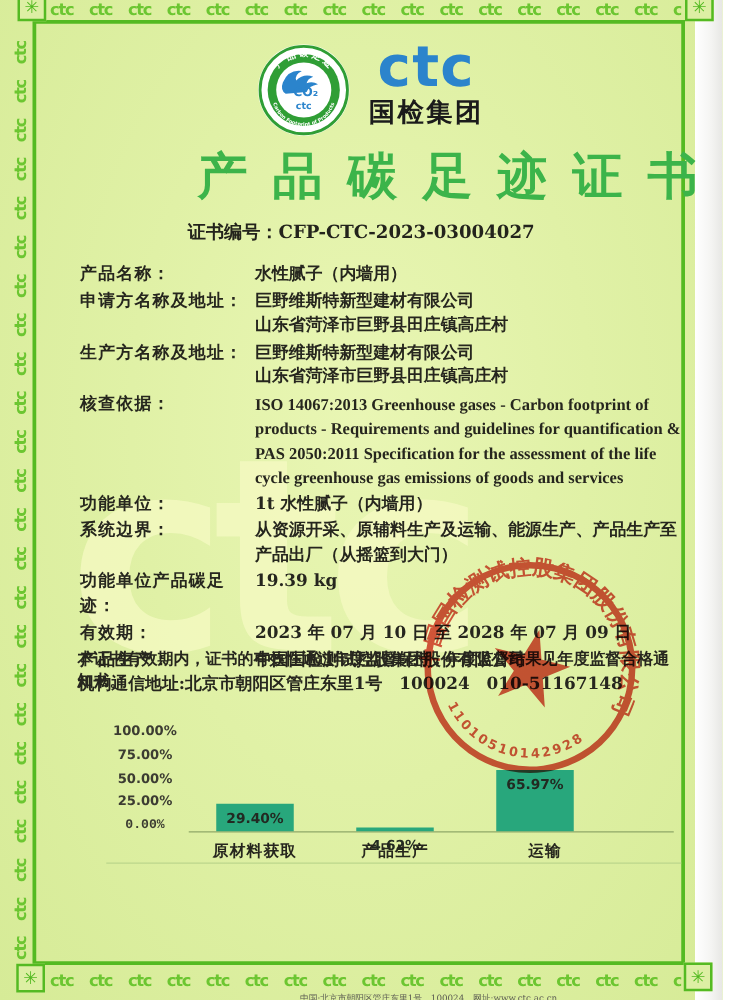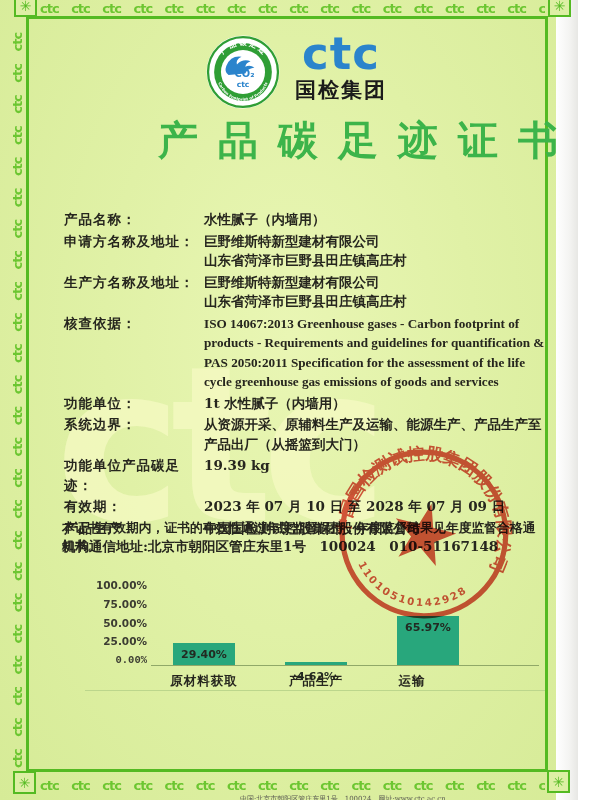--- a/index.html
+++ b/index.html
@@ -67,21 +67,21 @@
   .note{position:absolute;left:62px;top:519px;width:486px;z-index:1;
     font-size:12.8px;font-weight:bold;color:#26261e;line-height:18px;}
   .addr{position:absolute;left:62px;top:538px;width:486px;z-index:1;
     font-size:13.5px;font-weight:bold;color:#26261e;}
   
   .stamp{position:absolute;left:336px;top:446px;width:176px;height:176px;
     z-index:2;transform:rotate(14deg);opacity:0.85;mix-blend-mode:multiply;}
   
   .chart{position:absolute;left:85px;top:582px;width:460px;height:112px;z-index:1;
     font-family:"DejaVu Sans","Liberation Sans",sans-serif;}
-  .chart .tick{position:absolute;left:0;width:62px;text-align:right;
+  .chart .tick{position:absolute;left:0;width:62px;text-align:center;
     font-size:10.5px;font-weight:bold;color:#3c3c32;}
   .chart .axis{position:absolute;height:1px;background:#90a868;}
   .chart .bar{position:absolute;background:#28a77c;}
   .chart .blabel{position:absolute;text-align:center;font-size:11px;
     font-weight:bold;color:#222a22;}
   .chart .cat{position:absolute;text-align:center;font-size:12.5px;
     font-weight:bold;color:#26261e;font-family:"DejaVu Serif","Liberation Serif",serif;
     letter-spacing:1px;}
   .chart .baseline2{position:absolute;left:0;right:0;top:108px;height:1px;background:#bcd68c;}
   .footer-strip{position:absolute;left:240px;top:794px;width:330px;z-index:4;
@@ -124,20 +124,21 @@
       <text x="52" y="56" font-size="13" font-weight="bold" fill="#2b84cc" text-anchor="middle" font-family="DejaVu Sans,sans-serif">CO₂</text>
       <text x="50" y="70" font-size="10" font-weight="bold" fill="#2b84cc" text-anchor="middle" font-family="DejaVu Sans,sans-serif">ctc</text>
     </svg>
     <div class="brand">
       <div class="word">ctc</div>
       <div class="name">国检集团</div>
     </div>
   </div>
 
   <div class="title">产品碳足迹证书</div>
+  <div class="certno">证书编号：CFP-CTC-2023-03004027</div>
 
   <div class="fields" id="fields">
       <div class="frow">
         <div class="flabel">产品名称：</div>
         <div class="fval">
           <div class="vline">水性腻子（内墙用）</div>
         </div>
       </div>
       <div class="frow">
         <div class="flabel">申请方名称及地址：</div>
@@ -218,19 +219,19 @@
       <div class="tick" style="top: 72px; font-family: Liberation Mono, monospace;">0.00%</div>
       <div class="axis" style="left: 66px; width: 388px; top: 83px;"></div>
       <div class="bar" style="left: 88px; width: 62px; top: 60.95px; height: 22.05px; background: rgb(40, 167, 124);"></div>
       <div class="blabel" style="left: 79px; width: 80px; top: 65.95px;">29.40%</div>
       <div class="cat" style="left: 69px; width: 100px; top: 91px;">原材料获取</div>
       <div class="bar" style="left: 200px; width: 62px; top: 79.535px; height: 3.465px; background: rgb(40, 167, 124);"></div>
       <div class="blabel" style="left: 191px; width: 80px; top: 71px; margin-top: 17px;">4.62%</div>
       <div class="cat" style="left: 181px; width: 100px; top: 91px;">产品生产</div>
       <div class="bar" style="left: 312px; width: 62px; top: 33.5225px; height: 49.4775px; background: rgb(40, 167, 124);"></div>
       <div class="blabel" style="left: 303px; width: 80px; top: 38.5225px;">65.97%</div>
-      <div class="cat" style="left: 277px; width: 100px; top: 91px;">运输</div>
+      <div class="cat" style="left: 301px; width: 100px; top: 91px;">运输</div>
     </div>
 
   <div class="footer-strip">中国·北京市朝阳区管庄东里1号　100024　网址:www.ctc.ac.cn</div>
 
   <div class="scan-edge"></div>
 </div>
 
 </body></html>

